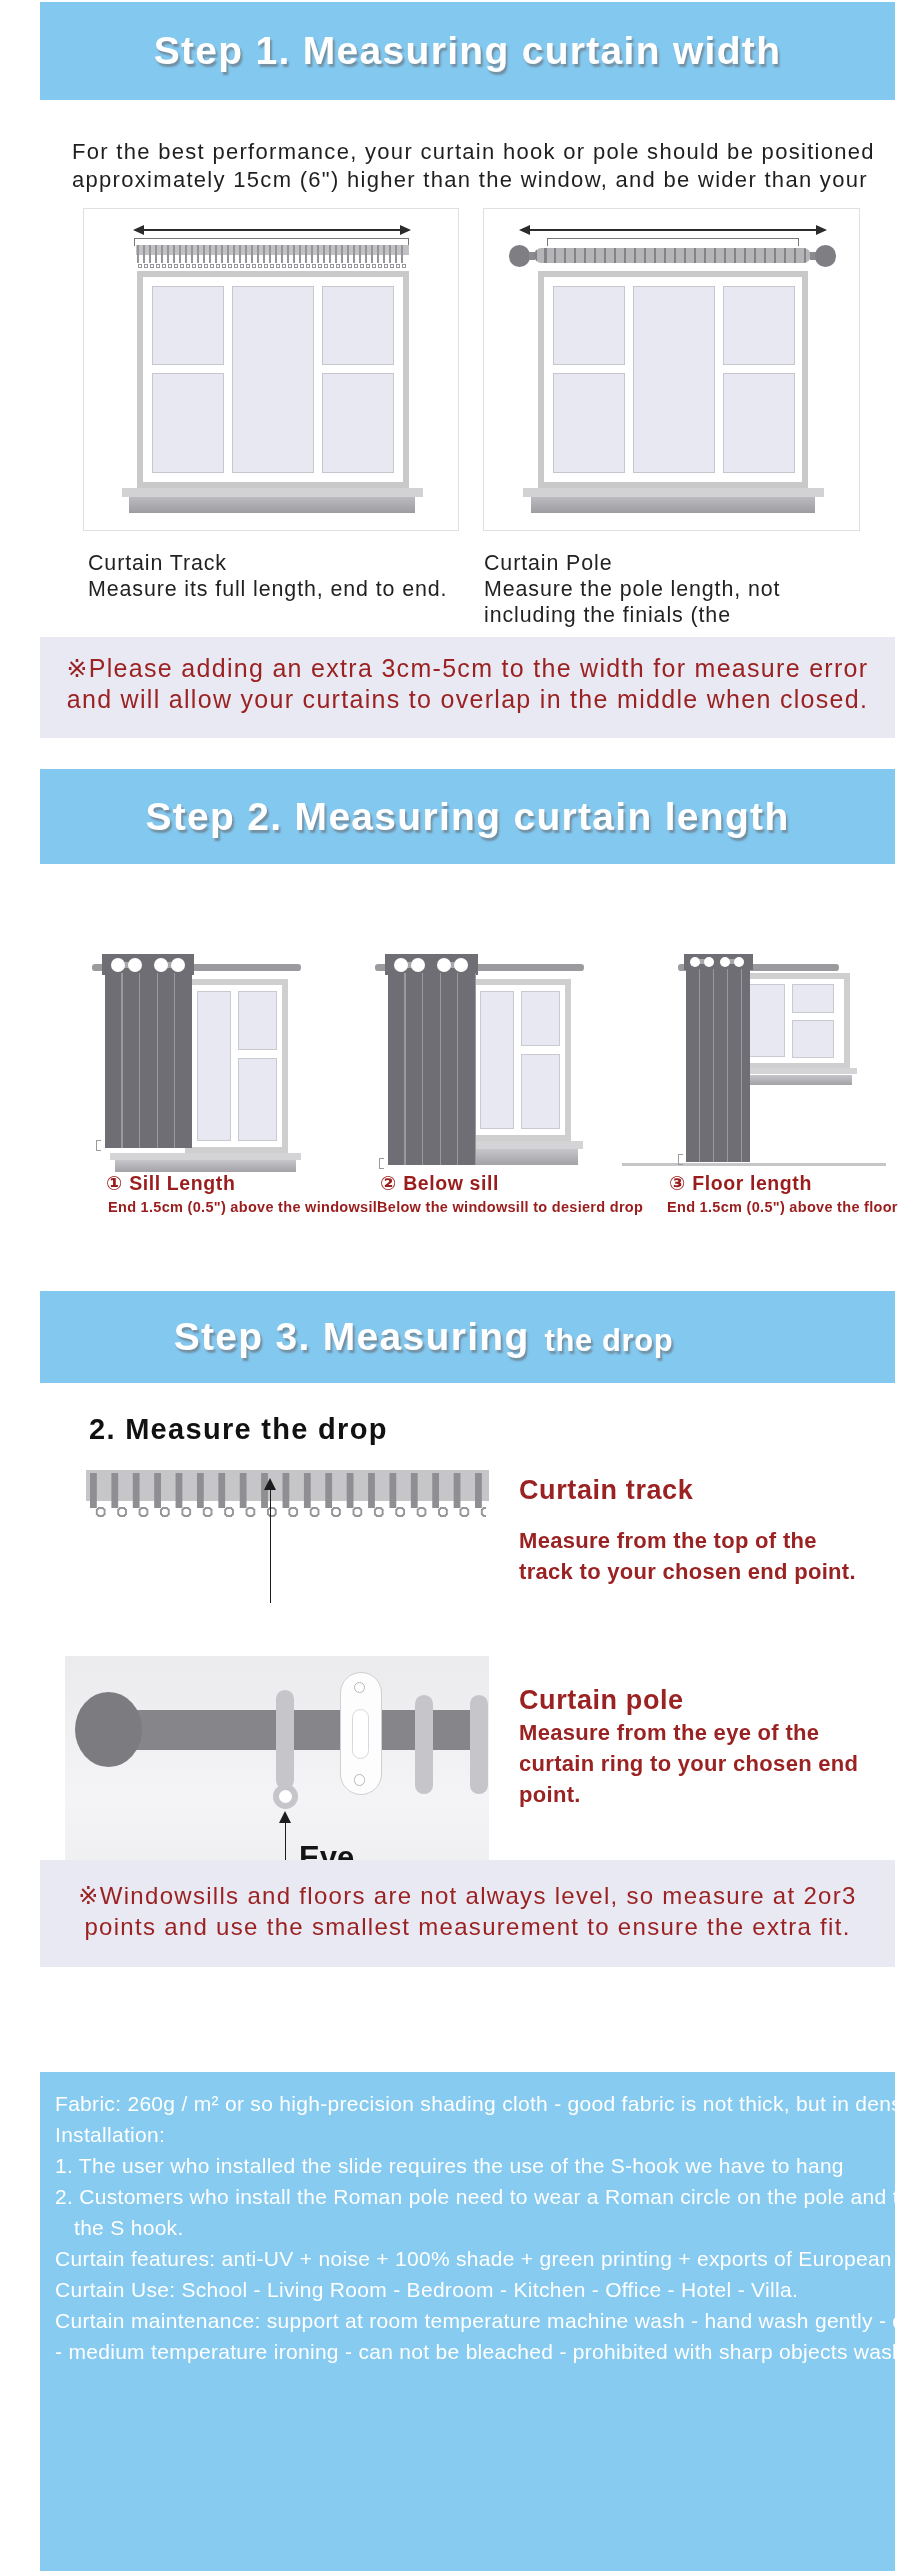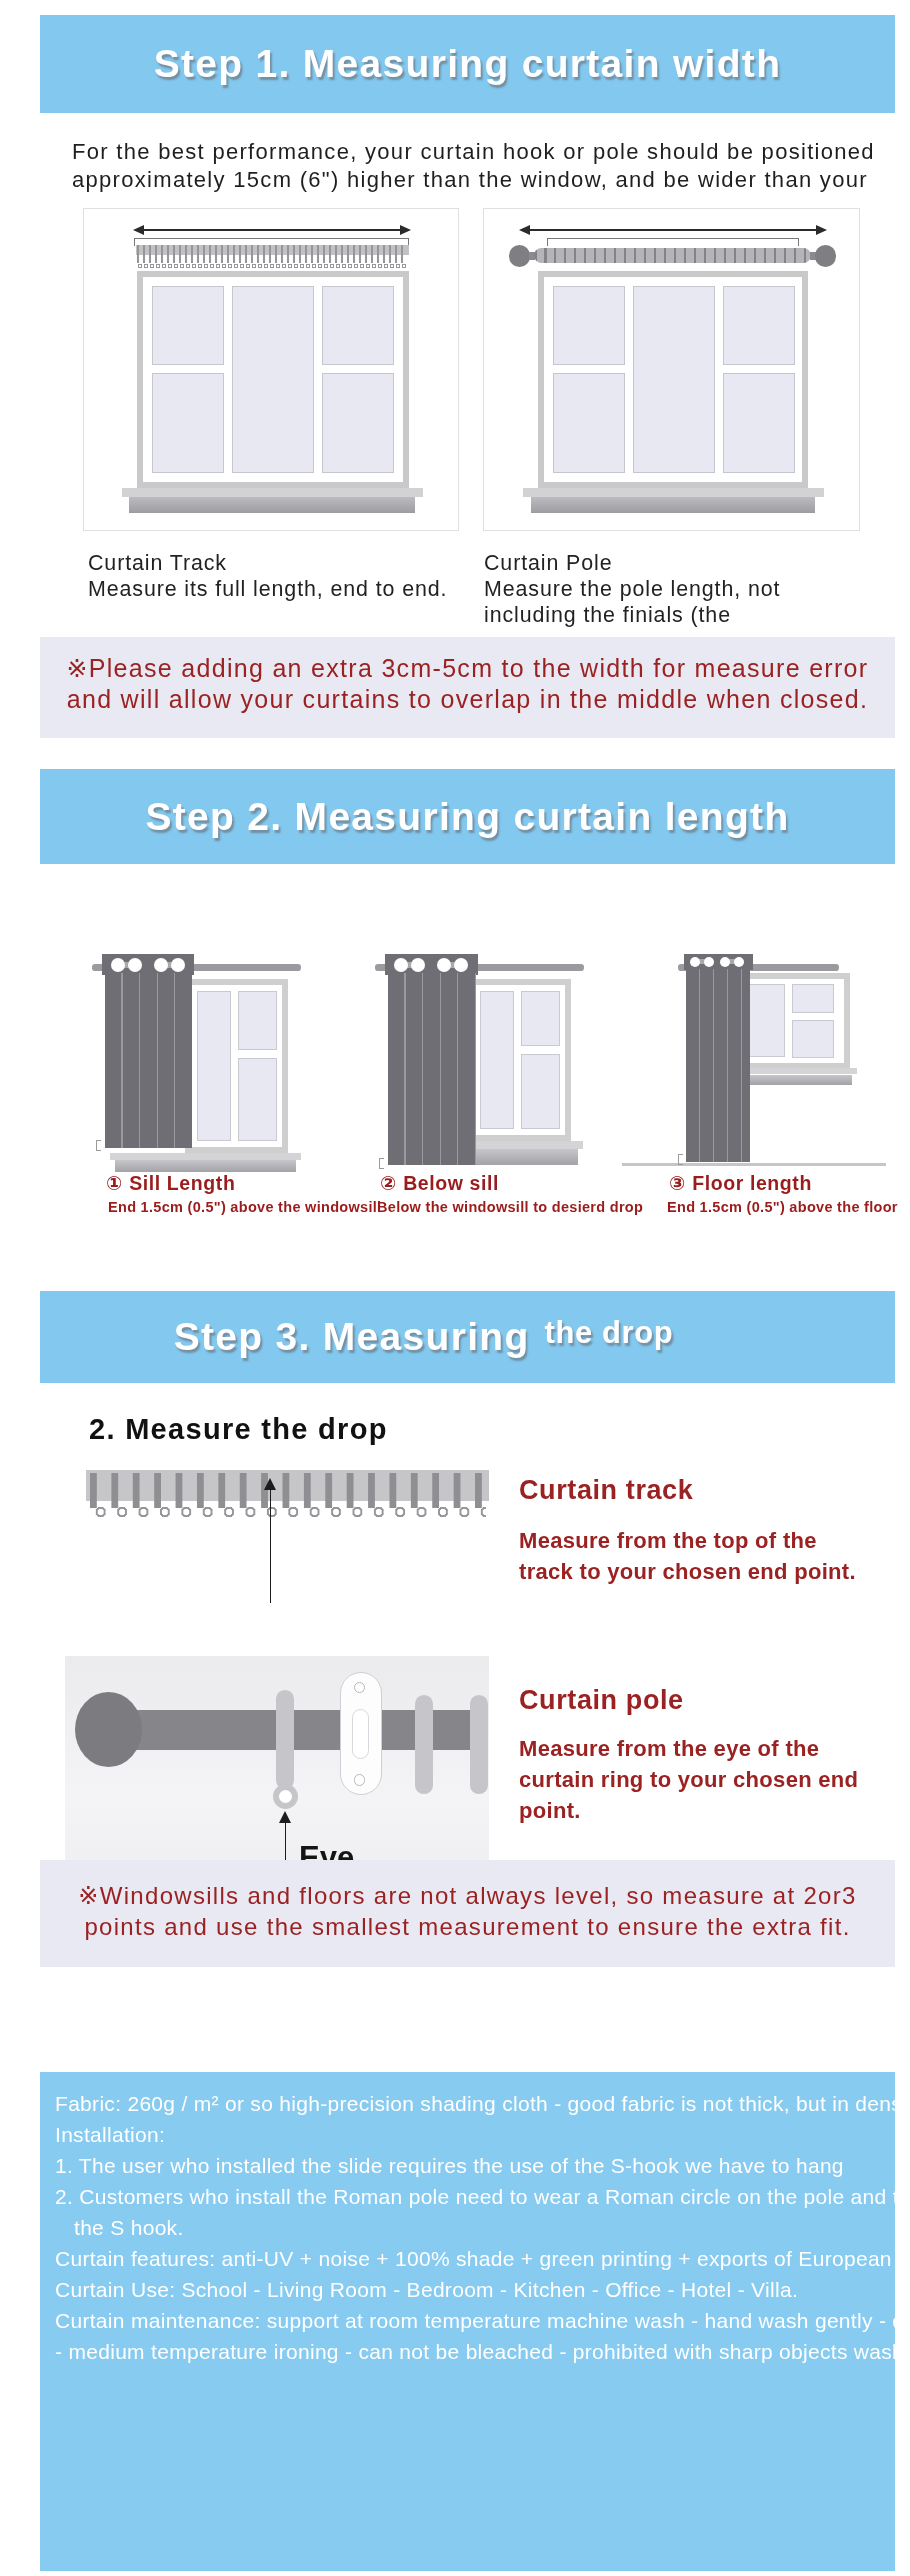--- a/index.html
+++ b/index.html
@@ -8,24 +8,24 @@
   }
   *{box-sizing:border-box;margin:0;padding:0}
   body{font-family:"Liberation Sans","DejaVu Sans",sans-serif;background:#fff}
   .page{position:relative;width:910px;height:2576px;background:#fff;overflow:hidden}
 
   
   .banner{position:absolute;left:40px;width:855px;background:var(--banner_blue);
     display:flex;align-items:center;justify-content:center}
   .banner .t{color:#fff;font-weight:bold;font-size:39px;letter-spacing:1.3px;
     text-shadow:1.9px 2.5px 1.9px rgba(105,105,110,.6);white-space:nowrap}
-  .banner1{top:15px;height:98px}
+  .banner1{top:2px;height:98px}
   .banner2{top:769px;height:95px}
   .banner3{top:1291px;height:92px}
-  .banner3 .t-wrap{display:flex;align-items:flex-start;transform:translateX(-44px)}
+  .banner3 .t-wrap{display:flex;align-items:flex-end;transform:translateX(-44px)}
   .banner3 .t-sub{font-size:31px;margin-left:15px;letter-spacing:0.6px}
 
   
   .introtxt{position:absolute;left:72px;top:138px;font-size:22px;line-height:28px;
     letter-spacing:1.3px;color:var(--text_dark);white-space:nowrap}
   .caption{position:absolute;top:550px;font-size:21.4px;line-height:26px;letter-spacing:0.9px;
     color:#222;white-space:nowrap}
   .cap1{left:88px}.cap2{left:484px}
   .note{position:absolute;left:40px;width:855px;background:var(--note_bg);
     color:var(--note_red);text-align:center;font-size:25px;letter-spacing:1.3px;line-height:31px;white-space:nowrap}
@@ -148,21 +148,21 @@
   .varrow{position:absolute;width:19px}
   .varrow .vh{position:absolute;left:3.1px;top:0;width:0;height:0;
     border-left:6.3px solid transparent;border-right:6.3px solid transparent;border-bottom:12.6px solid #1c1c1c}
   .varrow .vl{position:absolute;left:8.5px;top:10px;bottom:0;width:1.9px;background:#1c1c1c}
   .arrow-track{left:261px;top:1478px;height:125px;z-index:2}
   .redinfo{position:absolute;left:519px;color:var(--note_red);white-space:nowrap}
   .redinfo .rt{font-weight:bold;font-size:27px;letter-spacing:0.6px}
   .redinfo .rl{font-weight:bold;font-size:22px;line-height:31px;letter-spacing:0.3px;margin-top:19px}
   .info-track{top:1475px}
   .info-pole{top:1685px}
-  .info-pole .rl{line-height:31px;margin-top:17px}
+  .info-pole .rl{line-height:31px;margin-top:1px}
 
   .polebox{position:absolute;left:65px;top:1656px;width:424px;height:234px;
     background:linear-gradient(180deg,#ebebed 0%,#f4f4f6 60%,#eeeef0 100%)}
   .polebox .bar{position:absolute;left:70px;top:54px;width:353px;height:40px;background:#85858a}
   .polebox .neck{position:absolute;left:58px;top:63px;width:17.6px;height:22.6px;background:#7b7b80}
   .polebox .ball{position:absolute;left:10px;top:36px;width:67px;height:75px;border-radius:50%;background:#7b7b80}
   .polebox .rstrip{position:absolute;width:17.6px;height:99px;border-radius:8.8px;background:#c6c6ca}
   .rs-eye{left:211px;top:34px}
   .rs-3{left:350px;top:39px;height:94px}
   .rs-4{left:405px;top:39px;height:94px}

